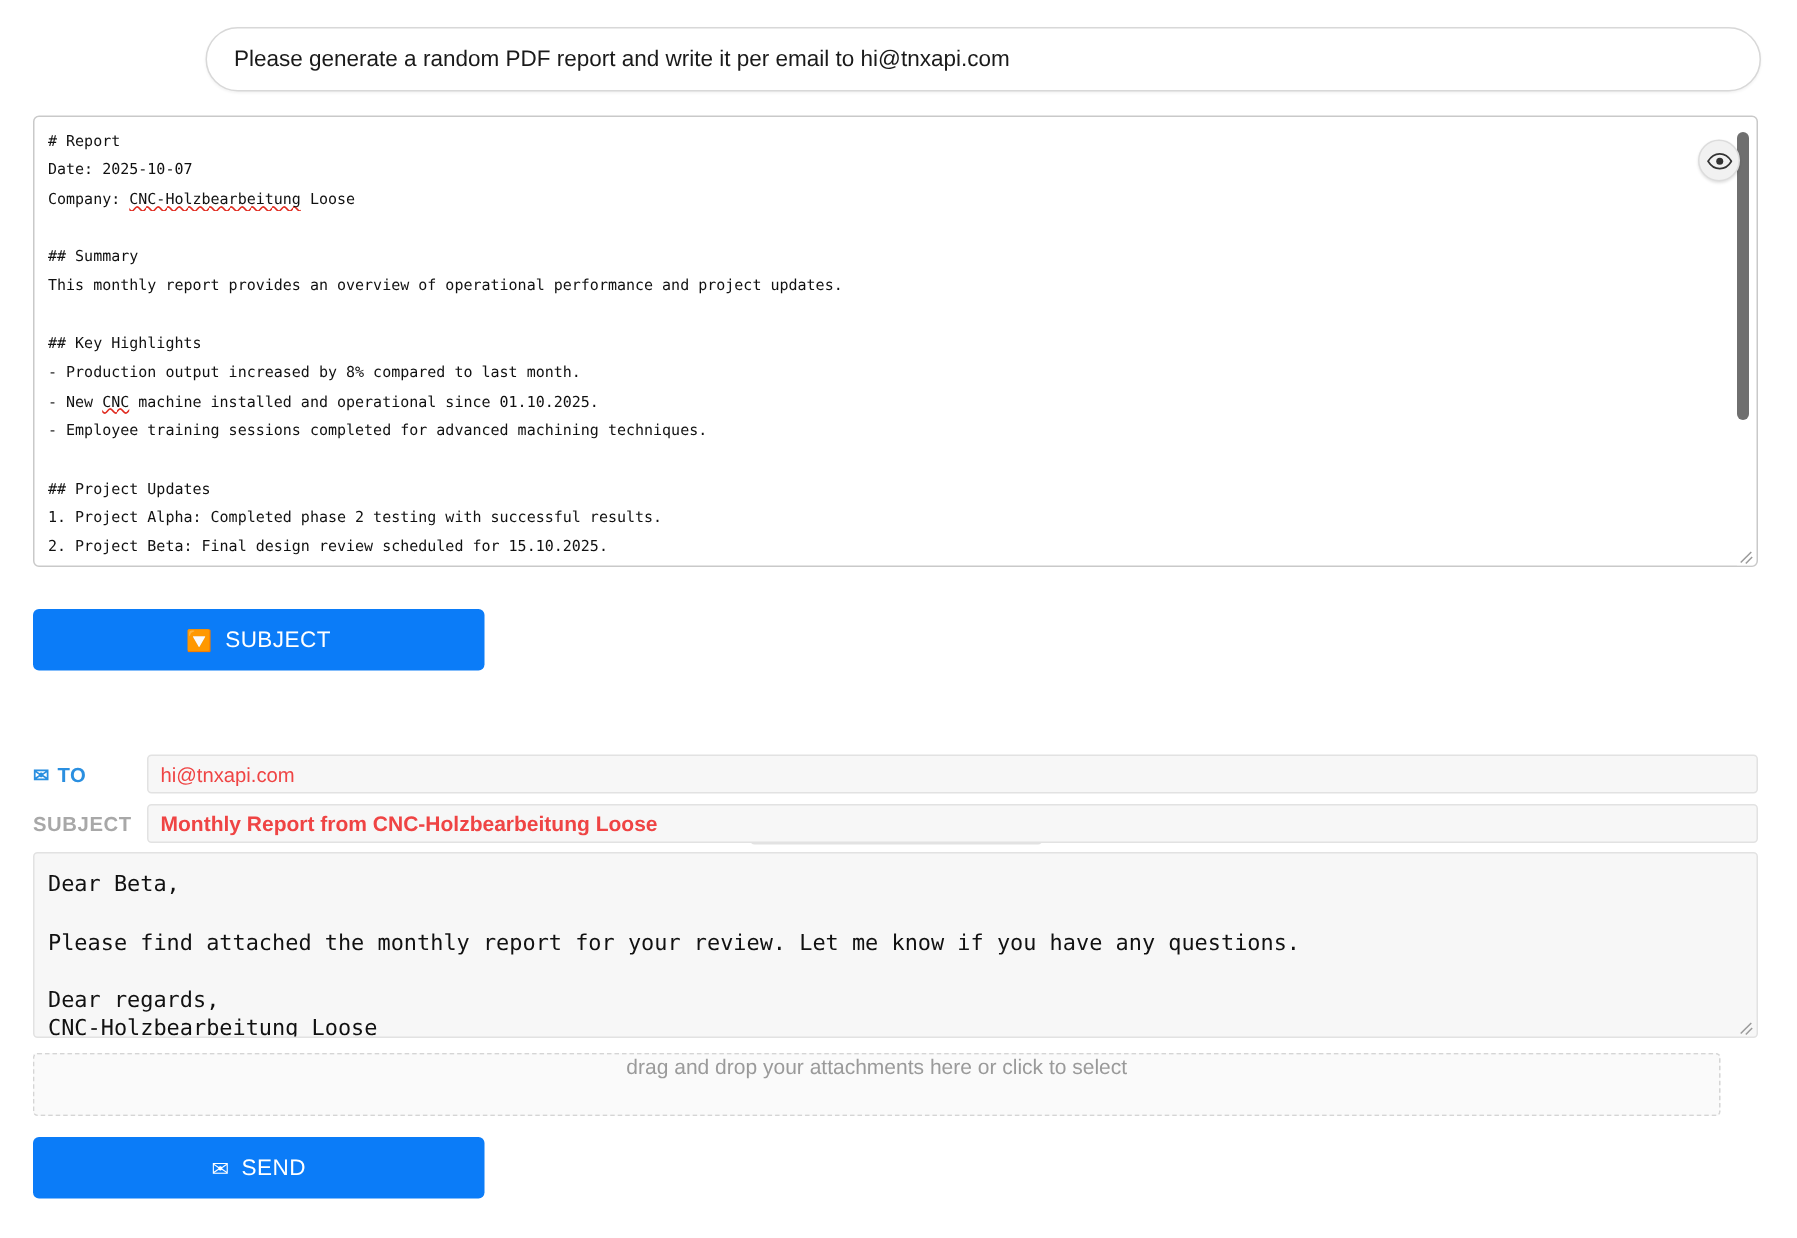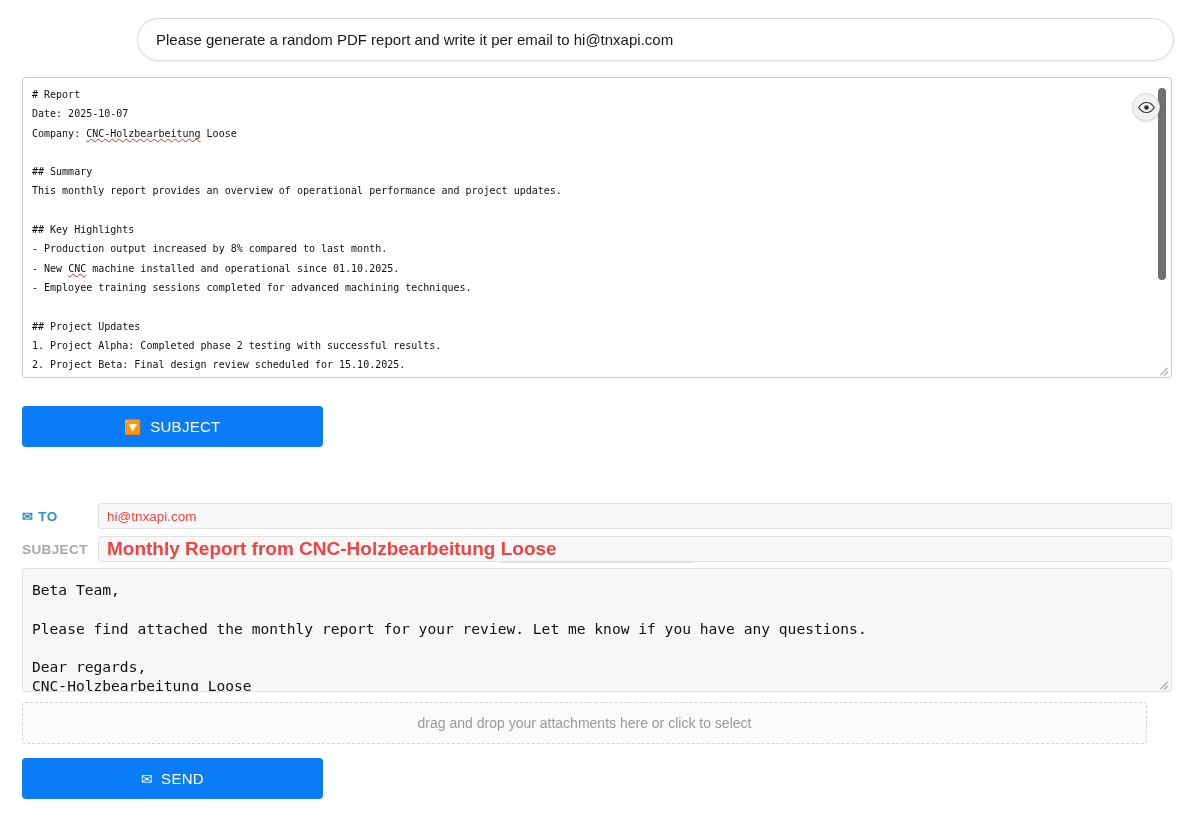--- a/index.html
+++ b/index.html
@@ -174,21 +174,21 @@
     border: 1px solid #e2e2e2;
     border-radius: 3px;
     background: #f7f7f7;
     font-family: "Liberation Sans", sans-serif;
     font-size: 13.5px;
     color: #ef4444;
     padding: 0 8px;
     outline: none;
   }
   .field-input::placeholder { color: #b7b7b7; }
-  .field-input.subject { font-weight: bold; font-size: 19px; }
+  .field-input.subject { font-weight: bold; font-size: 14px; }
 
   
   .body-box {
     position: absolute;
     left: 22px;
     top: 568px;
     width: 1150px;
     height: 124px;
     border: 1px solid #e2e2e2;
     border-radius: 3px;
@@ -212,21 +212,21 @@
   .dropzone {
     position: absolute;
     left: 22px;
     top: 702px;
     width: 1125px;
     height: 42px;
     border: 1px dashed #d5d5d5;
     border-radius: 3px;
     background: #fafafa;
     display: flex;
-    align-items: center;
+    align-items: flex-start;
     justify-content: center;
     font-size: 14px;
     color: #9a9a9a;
     cursor: pointer;
   }
 </style>
 </head>
 <body>
 
 <div class="prompt-bar">
@@ -281,21 +281,21 @@
   </span>
   <input class="field-input" type="text" value="hi@tnxapi.com" style="">
 </div>
 
 <div class="field-row row-subject">
   <span class="field-label">SUBJECT</span>
   <input class="field-input subject" type="text" value="Monthly Report from CNC-Holzbearbeitung Loose" style="">
 </div>
 
 <div class="body-box">
-  <pre class="body-text"><span>Beta Team,</span>
+  <pre class="body-text"><span>Dear Beta,</span>
 <span></span>
 <span>Please find attached the monthly report for your review. Let me know if you have any questions.</span>
 <span></span>
 <span>Dear regards,</span>
 <span>CNC-Holzbearbeitung Loose</span></pre>
   <div class="resize-grip"></div>
 </div>
 
 <div class="dropzone">
   <span>drag and drop your attachments here or click to select</span>

